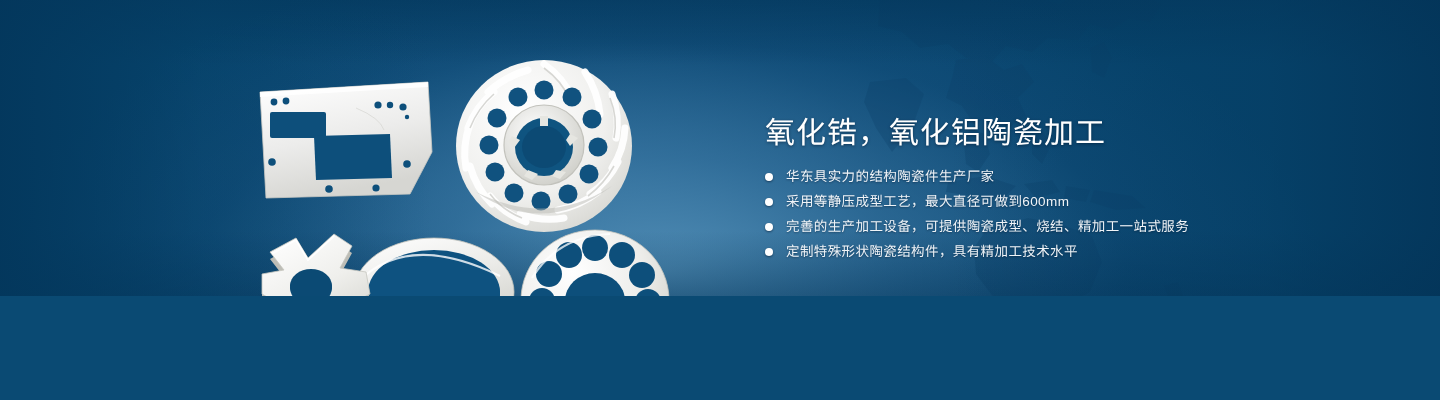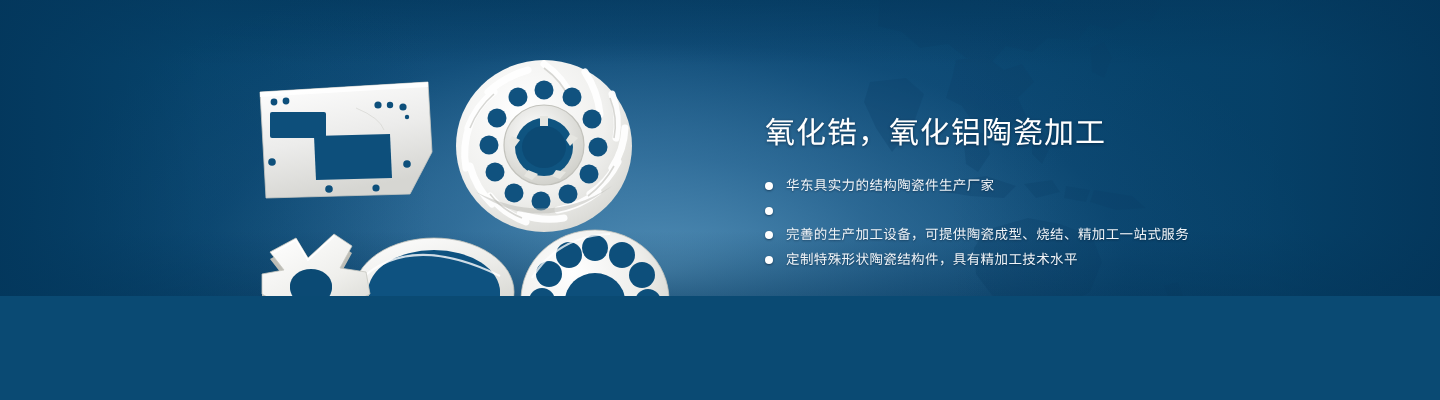--- a/index.html
+++ b/index.html
@@ -63,21 +63,21 @@
     font-size:30px;
     line-height:42px;
     font-weight:400;
     color:#ffffff;
     letter-spacing:1px;
     text-shadow:0 1px 3px rgba(0,20,40,0.55);
     white-space:nowrap;
   }
   .bullets{
     list-style:none;
-    margin:23px 0 0 0;
+    margin:14px 0 0 0;
     padding:0;
   }
   .bullet{
     display:flex;
     align-items:center;
     margin-bottom:7px;
     min-height:17px;
   }
   .bullet-dot{
     flex:0 0 auto;
@@ -326,20 +326,21 @@
 
   <div class="copy">
     <h1 class="headline">氧化锆，氧化铝陶瓷加工</h1>
     <ul class="bullets">
       <li class="bullet">
         <span class="bullet-dot"></span>
         <span class="bullet-text">华东具实力的结构陶瓷件生产厂家</span>
       </li>
       <li class="bullet">
         <span class="bullet-dot"></span>
+        <span class="bullet-text">采用等静压成型工艺，最大直径可做到600mm</span>
       </li>
       <li class="bullet">
         <span class="bullet-dot"></span>
         <span class="bullet-text">完善的生产加工设备，可提供陶瓷成型、烧结、精加工一站式服务</span>
       </li>
       <li class="bullet">
         <span class="bullet-dot"></span>
         <span class="bullet-text">定制特殊形状陶瓷结构件，具有精加工技术水平</span>
       </li>
     </ul>

